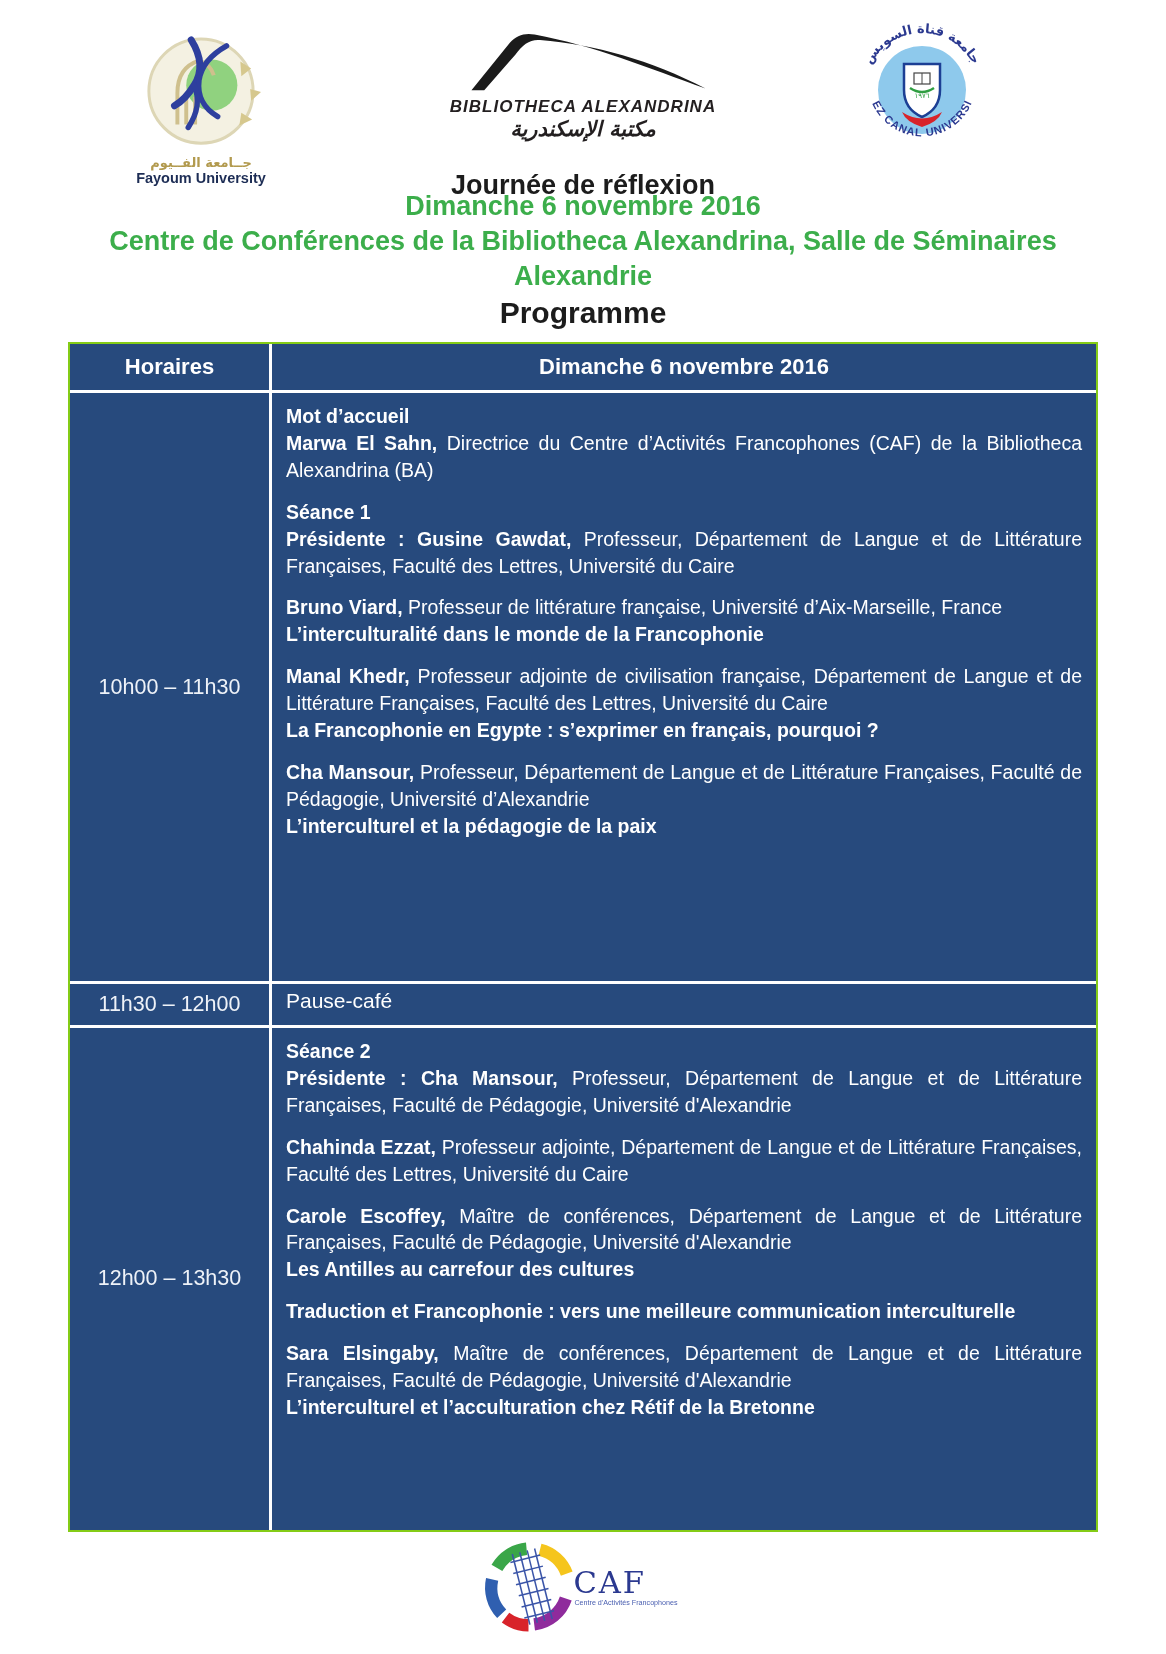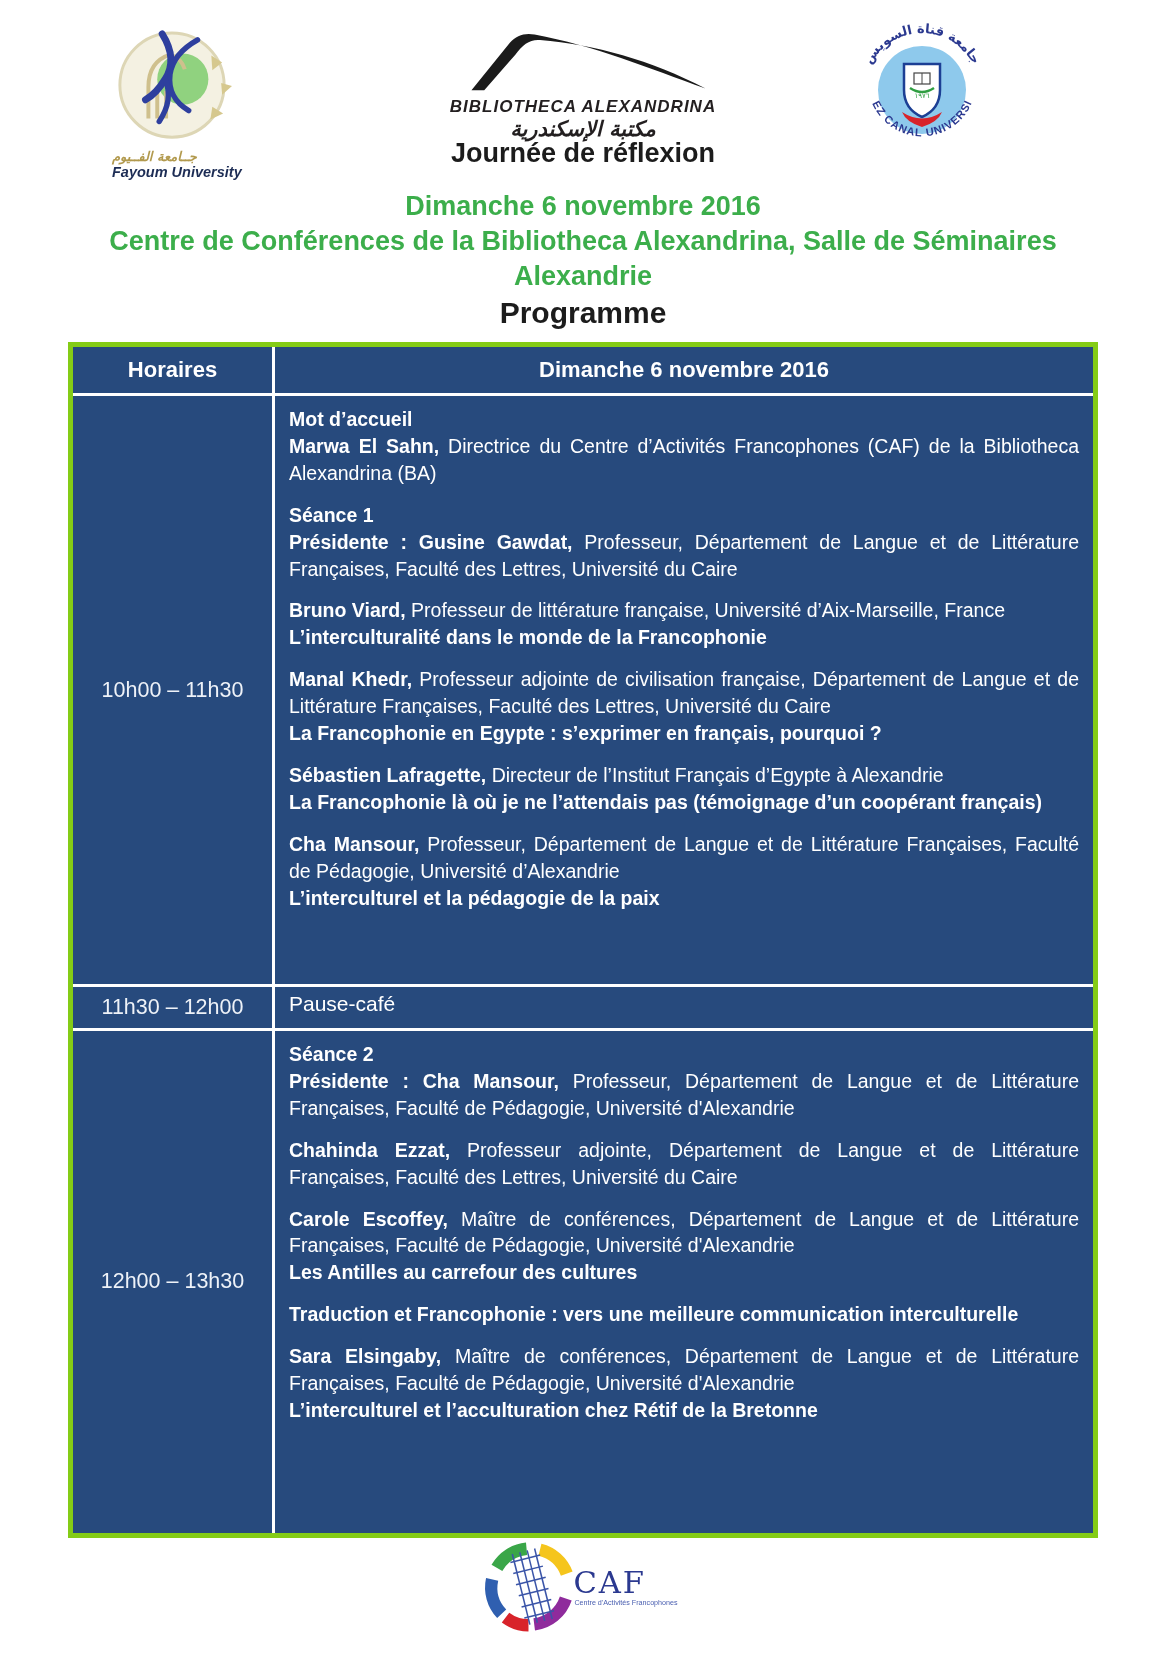--- a/index.html
+++ b/index.html
@@ -1,41 +1,41 @@
 <!DOCTYPE html>
 <html><head>
 <meta charset="utf-8">
 <style>
   html,body{margin:0;padding:0;background:#ffffff;}
   .page{position:relative;width:1166px;height:1654px;background:#fff;overflow:hidden;
         font-family:"Liberation Sans",sans-serif;color:#1f1f1f;}
 
   
-  .logo-fayoum{position:absolute;left:112px;top:28px;width:178px;text-align:left;font-style:italic;}
+  .logo-fayoum{position:absolute;left:112px;top:34px;width:178px;text-align:center;}
   .logo-fayoum .ar{font-family:"DejaVu Sans",sans-serif;font-size:13px;font-weight:bold;color:#b29a4e;line-height:1.1;}
   .logo-fayoum .en{font-size:14.5px;font-weight:bold;color:#1d2d55;line-height:1.2;}
 
   .logo-ba{position:absolute;left:50%;top:30px;transform:translateX(-50%);width:360px;text-align:center;font-style:italic;}
   .logo-ba .en{font-size:17px;font-weight:bold;letter-spacing:1px;color:#231f20;line-height:1.1;}
   .logo-ba .ar{font-family:"DejaVu Sans",sans-serif;font-size:21px;font-weight:bold;color:#231f20;line-height:1.2;}
 
   .logo-suez{position:absolute;left:842px;top:16px;width:160px;text-align:center;}
 
   
   .h-line{position:absolute;left:0;width:100%;text-align:center;font-weight:bold;}
-  .h-title{top:138px;font-size:27px;color:#1c1c1c;}
+  .h-title{top:170px;font-size:27px;color:#1c1c1c;}
   .h-date{top:191px;font-size:27px;color:#3cae4b;}
   .h-venue{top:226px;font-size:27px;color:#3cae4b;}
   .h-city{top:261px;font-size:27px;color:#3cae4b;}
   .h-prog{top:296px;font-size:30px;color:#1c1c1c;}
 
   
   .ptable{position:absolute;left:68px;top:342px;width:1030px;
           display:grid;grid-template-columns:199px 1fr;gap:3px;
-          background:#fff;border:5px solid #84cc16;box-sizing:border-box;}
+          background:#fff;border:2px solid #84cc16;box-sizing:border-box;}
   .cell{background:#274a7d;color:#ffffff;box-sizing:border-box;}
   .hcell{height:46px;display:flex;align-items:center;justify-content:center;
          font-size:22px;font-weight:bold;}
   .time{display:flex;align-items:center;justify-content:center;
         font-size:21.5px;color:#eef2f8;}
   .content{padding:6px 14px 12px 14px;font-size:19.5px;line-height:1.38;}
   .content .block{margin:15px 0;}
   .content .block:first-child{margin-top:4px;}
   .flow{text-align:justify;}
   .bold{font-weight:bold;margin-top:12px;}
@@ -124,24 +124,20 @@
         </div>
         <div class="block">
           <div class="flow"><span class="bold">Bruno Viard,</span><span class=""> Professeur de littérature française, Université d’Aix-Marseille, France</span></div>
           <div class="flow"><span class="bold">L’interculturalité dans le monde de la Francophonie</span></div>
         </div>
         <div class="block">
           <div class="flow"><span class="bold">Manal Khedr,</span><span class=""> Professeur adjointe de civilisation française, Département de Langue et de Littérature Françaises, Faculté des Lettres, Université du Caire</span></div>
           <div class="flow"><span class="bold">La Francophonie en Egypte : s’exprimer en français, pourquoi ?</span></div>
         </div>
         <div class="block">
-          <div class="flow"><span class="bold">Sébastien Lafragette,</span><span class=""> Directeur de l’Institut Français d’Egypte à Alexandrie</span></div>
-          <div class="flow"><span class="bold">La Francophonie là où je ne l’attendais pas (témoignage d’un coopérant français)</span></div>
-        </div>
-        <div class="block">
           <div class="flow"><span class="bold">Cha Mansour,</span><span class=""> Professeur, Département de Langue et de Littérature Françaises, Faculté de Pédagogie, Université d’Alexandrie</span></div>
           <div class="flow"><span class="bold">L’interculturel et la pédagogie de la paix</span></div>
         </div>
       </div>
       <div class="cell time r1">11h30 – 12h00</div>
       <div class="cell content r1">
         <div class="block">
           <div class="flow"><span class="">Pause-café</span></div>
         </div>
       </div>

